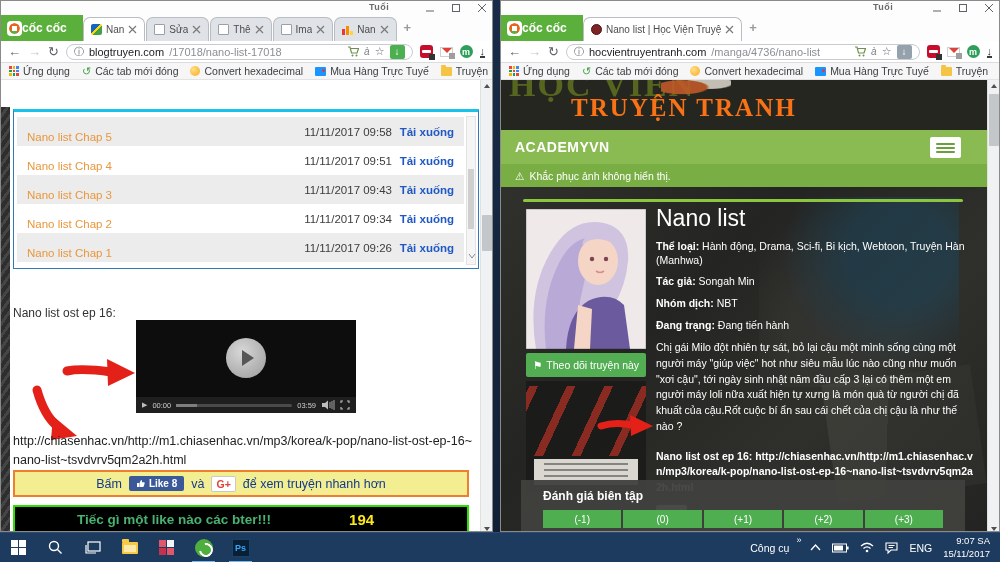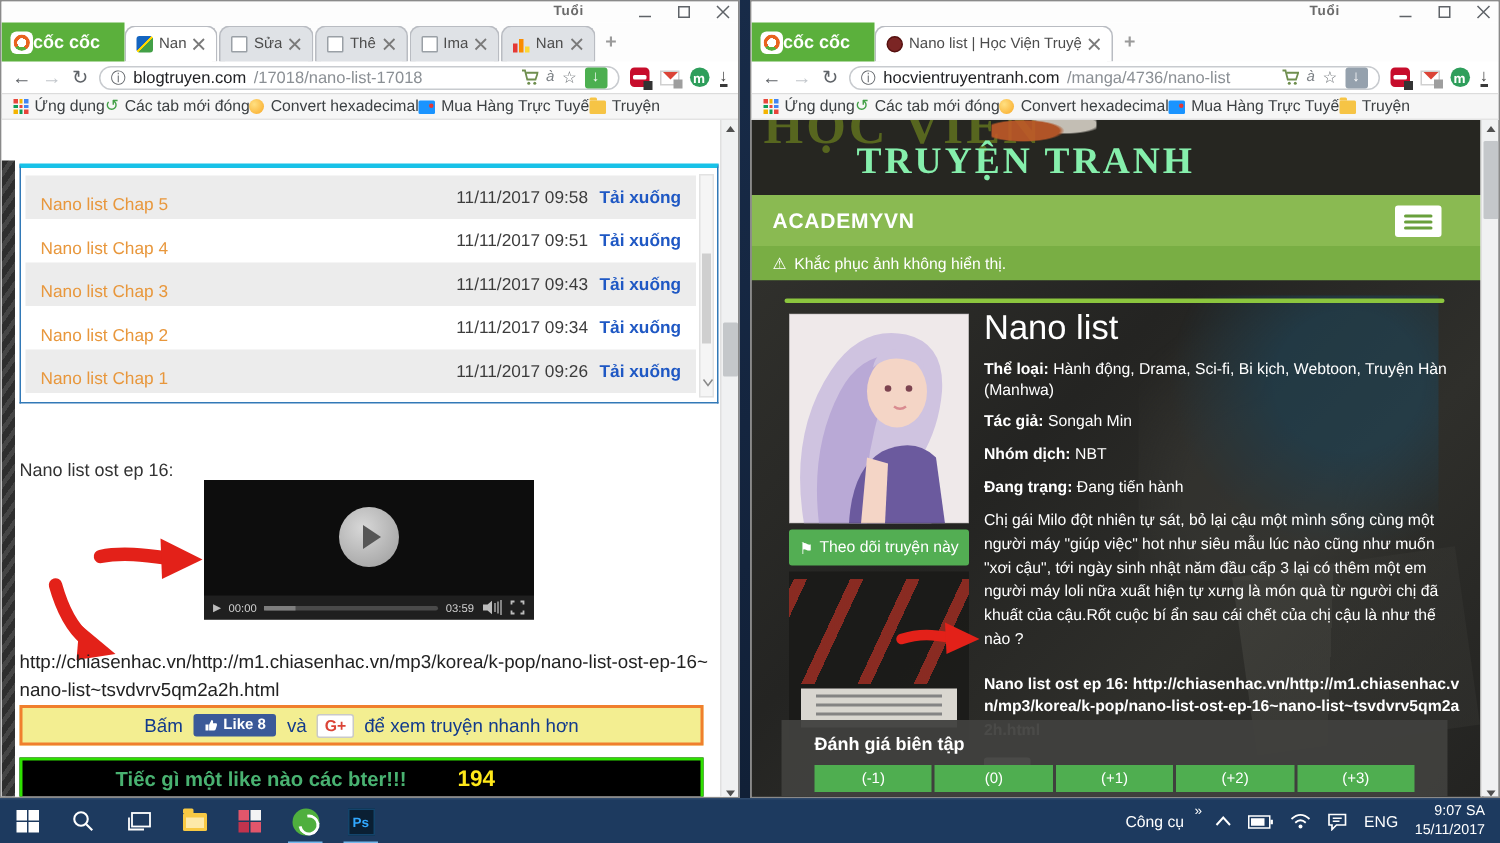--- a/index.html
+++ b/index.html
@@ -55,21 +55,21 @@
   .ext { display:flex; align-items:center; gap:7px; }
   .ext-abp { width:13px; height:13px; background:#c70d2c; border-radius:3px; position:relative; }
   .ext-abp::after { content:""; position:absolute; left:2px; top:5px; width:9px; height:3px; background:#fff; border-radius:1px; }
   .ext-abp b { position:absolute; right:-2px; bottom:-2px; width:6px; height:6px; background:#333; }
   .ext-gmail { width:13px; height:10px; background:#fff; border:1px solid #d0d0d0; position:relative; }
   .ext-gmail::after { content:""; position:absolute; left:1px; top:0; border-left:5px solid transparent; border-right:5px solid transparent; border-top:5px solid #db4437; }
   .ext-gmail b { position:absolute; right:-3px; bottom:-3px; width:6px; height:6px; background:#9e9e9e; }
   .ext-m { width:13px; height:13px; border-radius:50%; background:#2e9e5b; color:#fff; font-size:9px; font-weight:bold; display:flex; align-items:center; justify-content:center; }
   .dl-tray { color:#3a3a3a; font-size:11px; font-weight:bold; border-bottom:2px solid #3a3a3a; line-height:10px; }
 
-  .bookmarks { height:17px; background:#f6f6f6; border-bottom:1px solid #e3e3e3; display:flex; align-items:center; padding:0 8px; font-size:10.5px; color:#3c4043; white-space:nowrap; overflow:hidden; }
+  .bookmarks { height:17px; background:#f6f6f6; border-bottom:1px solid #e3e3e3; display:flex; align-items:center; gap:12px; padding:0 8px; font-size:10.5px; color:#3c4043; white-space:nowrap; overflow:hidden; }
   .bm { display:flex; align-items:center; gap:4px; }
   .bm-grid { width:10px; height:10px; display:grid; grid-template-columns:repeat(3,1fr); gap:1px; }
   .bm-grid i { background:#e8453c; } .bm-grid i:nth-child(2){background:#f4b400;} .bm-grid i:nth-child(3){background:#4285f4;}
   .bm-grid i:nth-child(4){background:#0f9d58;} .bm-grid i:nth-child(5){background:#e8453c;} .bm-grid i:nth-child(6){background:#4285f4;}
   .bm-grid i:nth-child(7){background:#f4b400;} .bm-grid i:nth-child(8){background:#0f9d58;} .bm-grid i:nth-child(9){background:#e8453c;}
   .bm-reopen { color:#43a047; font-size:11px; line-height:1; }
   .bm-hex { width:10px; height:10px; border-radius:50%; background:radial-gradient(circle at 35% 35%, #ffe082, #f9a825); }
   .bm-shop { width:11px; height:9px; background:#1a94ff; border-radius:1px; position:relative; }
   .bm-shop::after{ content:""; position:absolute; right:1px; top:2px; width:3px; height:3px; background:#e53935; border-radius:50%; }
   .bm-folder { width:11px; height:9px; background:#f6c445; border-radius:1px; position:relative; }
@@ -126,27 +126,27 @@
   .link-text { position:absolute; left:12px; top:352px; width:462px; font-size:12.5px; color:#222; line-height:1.55; word-break:break-all; }
 
   .like-banner { position:absolute; left:12px; top:390px; width:456px; height:27px; background:#f3ee91; border:2px solid #f07f2d;
                  display:flex; align-items:center; justify-content:center; gap:7px; font-size:12.5px; color:#123a8c; }
   .fb-like { display:flex; align-items:center; gap:4px; background:#3b5998; color:#fff; border-radius:2px; font-size:10px; font-weight:bold; padding:2px 7px; }
   .gp-chip { background:#fff; border:1px solid #c9c9c9; border-radius:2px; color:#db4437; font-weight:bold; font-size:10.5px; padding:1px 4px; }
 
   .foot-banner { position:absolute; left:12px; top:425px; width:456px; height:29px; background:#000; border:2px solid #2ee000;
                  display:flex; align-items:center; }
   .foot-text { margin-left:62px; color:#49b271; font-size:13.5px; font-weight:bold; }
-  .foot-count { margin-left:34px; color:#ffe81a; font-size:15px; font-weight:bold; }
+  .foot-count { margin-left:78px; color:#ffe81a; font-size:15px; font-weight:bold; }
 
   
   .rp { position:absolute; left:0; top:0; width:488px; height:454px; background:#262624; }
   .rp-logohead { position:absolute; left:0; top:0; width:488px; height:50px; background:#262621; overflow:hidden; }
   .hv1 { position:absolute; left:8px; top:-14px; font-family:"Liberation Serif", serif; font-size:34px; font-weight:bold; color:#57661f; letter-spacing:2px; }
-  .hv2 { position:absolute; left:70px; top:14px; font-family:"Liberation Serif", serif; font-size:25px; font-weight:bold; color:#86efac; letter-spacing:2px; }
+  .hv2 { position:absolute; left:70px; top:14px; font-family:"Liberation Serif", serif; font-size:25px; font-weight:bold; color:#f97316; letter-spacing:2px; }
   .hv-art { position:absolute; left:160px; top:-6px; width:70px; height:22px;
             background:radial-gradient(ellipse at 30% 60%, #c05a28 0 35%, transparent 40%), radial-gradient(ellipse at 70% 40%, #d4cfc5 0 30%, transparent 36%); opacity:.9; }
   .rp-academy { position:absolute; left:0; top:50px; width:488px; height:34px; background:#8aba52; }
   .rp-academy .site { position:absolute; left:14px; top:9px; color:#fff; font-weight:bold; font-size:14px; letter-spacing:.5px; }
   .menu-btn { position:absolute; right:28px; top:7px; width:31px; height:21px; background:#fff; border-radius:2px; display:flex; flex-direction:column; justify-content:center; gap:2px; padding:0 6px; }
   .menu-btn i { height:2px; background:#69a03c; border-radius:1px; }
   .rp-alert { position:absolute; left:0; top:84px; width:488px; height:23px; background:#79ae44; color:#fff; font-size:10.5px; display:flex; align-items:center; gap:5px; padding:0 14px; }
   .rp-art { position:absolute; left:0; top:107px; width:488px; height:347px; overflow:hidden;
             background:linear-gradient(135deg,#30302c 0%,#242422 35%,#2f2f2b 65%,#232321 100%); }
   .art-blue { position:absolute; right:30px; top:10px; width:200px; height:190px; opacity:.5;

